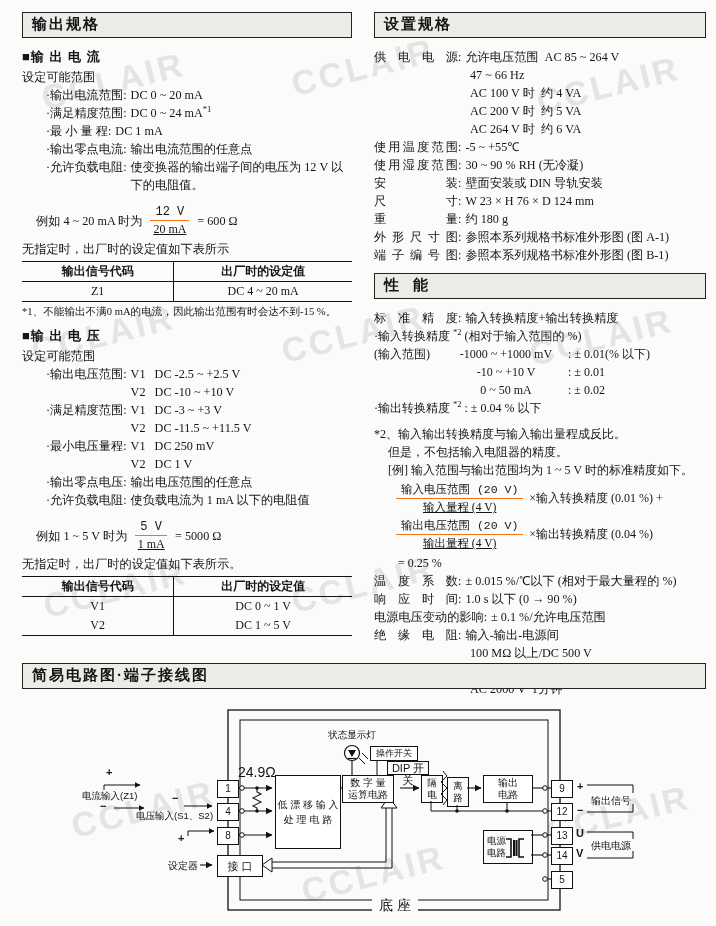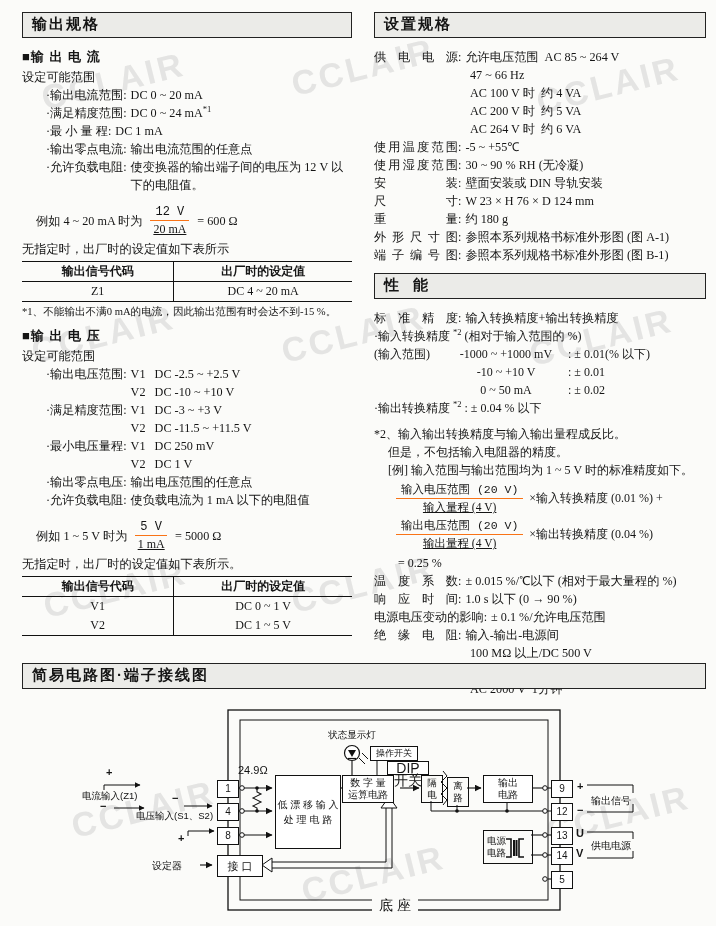--- a/index.html
+++ b/index.html
@@ -433,25 +433,25 @@
     <div>电路</div>
   </div>
   <div class="dbox" style="left:483px;top:130px;width:48px;height:32px;font-size:9.5px;line-height:12px">
     <div style="position:absolute;left:3px;top:4px;text-align:left">
       <div>电源</div>
       <div>电路</div>
     </div>
   </div>
   <div class="dbox" style="left:217px;top:155px;width:44px;height:20px;font-size:11px;line-height:20px;background:#fff">接 口</div>
   <div class="dbox" style="left:370px;top:46px;width:46px;height:13px;font-size:9px;line-height:13px;background:#fff">操作开关</div>
-  <div class="dbox" style="left:387px;top:61px;width:40px;height:12px;font-size:14px;line-height:12px;background:#fff">DIP 开关</div>
+  <div class="dbox" style="left:387px;top:61px;width:40px;height:12px;font-size:11px;line-height:12px;background:#fff">DIP 开关</div>
 
   <div class="dlab" style="left:316px;top:29px;width:72px;font-size:9.5px;text-align:center">状态显示灯</div>
-  <div class="dlab" style="left:238px;top:64px;font-size:11px">24.9Ω</div>
-  <div class="dlab" style="left:152px;top:159px;width:38px;font-size:10px;">设定器</div>
+  <div class="dlab" style="left:238px;top:64px;font-size:14px">24.9Ω</div>
+  <div class="dlab" style="left:160px;top:159px;width:38px;font-size:10px;text-align:right">设定器</div>
   <div class="dlab" style="left:82px;top:90px;font-size:9.5px">电流输入(Z1)</div>
   <div class="dlab" style="left:136px;top:110px;font-size:9.5px">电压输入(S1、S2)</div>
   <div class="dlab" style="left:588px;top:94px;width:46px;font-size:10px;text-align:center">输出信号</div>
   <div class="dlab" style="left:588px;top:139px;width:46px;font-size:10px;text-align:center">供电电源</div>
   <div class="dlab" style="left:372px;top:197px;width:46px;font-size:14px;text-align:center;background:#fbfbf9">底 座</div>
 
   <div class="sign" style="left:106px;top:66px">+</div>
   <div class="sign" style="left:100px;top:100px">−</div>
   <div class="sign" style="left:172px;top:92px">−</div>
   <div class="sign" style="left:178px;top:132px">+</div>

